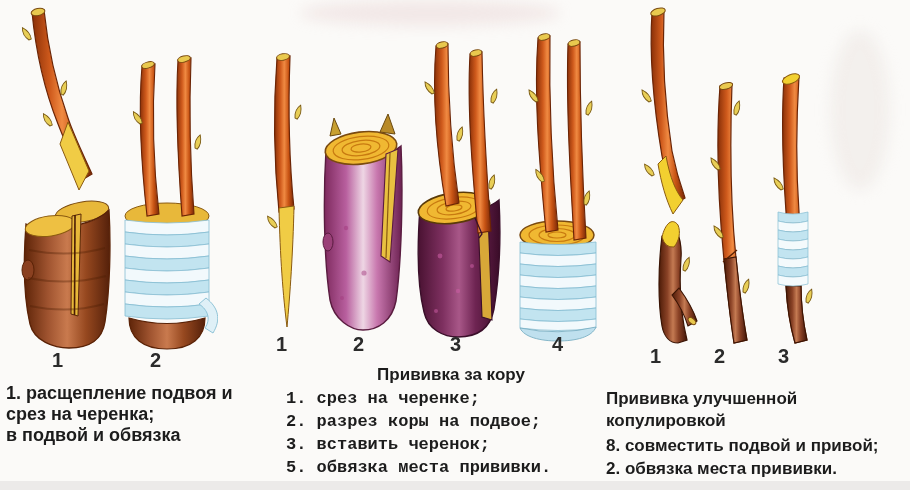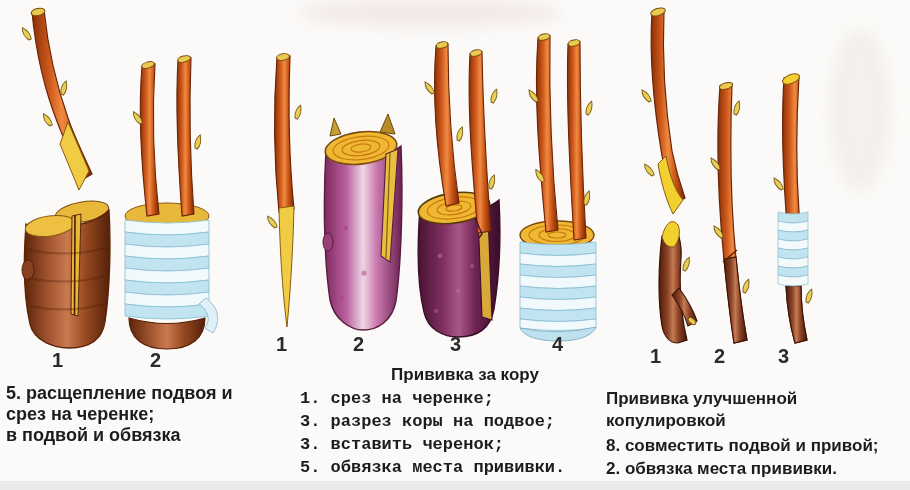--- a/index.html
+++ b/index.html
@@ -5,21 +5,21 @@
   html,body{margin:0;padding:0;}
   body{font-family:"Liberation Sans",sans-serif;}
   #stage{position:relative;width:910px;height:490px;background:#fbfaf8;overflow:hidden;}
   .artifact{position:absolute;pointer-events:none;}
   .fig{position:absolute;}
   .fig-num{position:absolute;font-weight:bold;font-size:20px;color:#2b2b2b;line-height:1;}
   .caption{position:absolute;color:#1c1c1c;font-weight:bold;}
   .caption .line{white-space:nowrap;}
   .cap-left{left:6px;top:383px;width:278px;font-size:18px;}
   .cap-left .line{line-height:21px;}
-  .cap-mid{left:300px;top:364px;width:330px;font-size:17px;}
+  .cap-mid{left:286px;top:364px;width:330px;font-size:17px;}
   .cap-mid .title{text-align:center;line-height:22px;margin-bottom:1px;}
   .cap-mid .line{line-height:23px;font-family:Liberation Mono, monospace;}
   .cap-right{left:606px;top:388px;width:302px;font-size:17px;}
   .cap-right .title{line-height:22px;margin-bottom:2px;}
   .cap-right .line{line-height:23px;}
   .blob{position:absolute;border-radius:50%;filter:blur(7px);}
 </style>
 </head>
 <body>
 
@@ -118,22 +118,22 @@
     </g>
     <g>
       <path d="M17,316 C17,336 31,347 55,347 C79,347 93,336 93,316 Q55,327 17,316 Z" fill="url(#gStump)" stroke="#5a2206" stroke-width="1.2"></path>
     </g>
   </svg>
 
   <span class="fig-num" style="left:52px;top:350px">1</span>
   <span class="fig-num" style="left:150px;top:350px">2</span>
 
   <div class="caption cap-left">
-    <div class="line">5. расщепление подвоя и</div>
-    <div class="line">срез на черенке;</div>
+    <div class="line">1. расщепление подвоя и</div>
+    <div class="line">срез на черенка;</div>
     <div class="line">в подвой и обвязка</div>
   </div>
 
   <svg class="fig" style="left:257px;top:50px" width="58" height="282" viewBox="0 0 58 282">
     <g>
       <path d="M20,8 C16,60 17,112 22,162 L37,159 C32,110 31,60 33,6 Z" fill="url(#gTwig)" stroke="#6b2405" stroke-width="1.2"></path>
       <path d="M22,158 C23,206 26,246 30,277 C33,245 36,202 37,156 Z" fill="#f0cc45" stroke="#8a5a10" stroke-width="1"></path>
       <ellipse cx="26" cy="7" rx="6.5" ry="3.2" transform="rotate(-10 26 7)" fill="#e9c94e" stroke="#7a4a10"></ellipse>
       <use href="#bud" transform="translate(38,68) rotate(28)" fill="#e8ce56" stroke="#7a5a14" stroke-width="0.9"></use>
       <use href="#bud" transform="translate(18,178) rotate(-28)" fill="#e8ce56" stroke="#7a5a14" stroke-width="0.9"></use>
@@ -225,21 +225,21 @@
   </svg>
 
   <span class="fig-num" style="left:276px;top:334px">1</span>
   <span class="fig-num" style="left:353px;top:334px">2</span>
   <span class="fig-num" style="left:450px;top:334px">3</span>
   <span class="fig-num" style="left:552px;top:334px">4</span>
 
   <div class="caption cap-mid">
     <div class="title">Прививка за кору</div>
     <div class="line">1. срез на черенке;</div>
-    <div class="line">3. разрез коры на подвое;</div>
+    <div class="line">2. разрез коры на подвое;</div>
     <div class="line">3. вставить черенок;</div>
     <div class="line">5. обвязка места прививки.</div>
   </div>
 
   <svg class="fig" style="left:628px;top:6px" width="74" height="338" viewBox="0 0 74 338">
     <g>
       <path d="M24,6 C21,52 26,102 34,150 C38,170 42,185 47,198 L57,192 C51,175 47,160 44,145 C37,100 34,52 36,4 Z" fill="url(#gTwig)" stroke="#6b2405" stroke-width="1.2"></path>
       <path d="M38,150 C42,172 48,186 55,194 L45,208 C38,194 33,176 30,158 Z" fill="#f2d030" stroke="#8a5a10" stroke-width="1"></path>
       <ellipse cx="30" cy="6" rx="7.5" ry="3.6" transform="rotate(-16 30 6)" fill="#e9c94e" stroke="#7a4a10"></ellipse>
       <use href="#bud" transform="translate(21,96) rotate(-26)" fill="#e8ce56" stroke="#7a5a14" stroke-width="0.9"></use>

